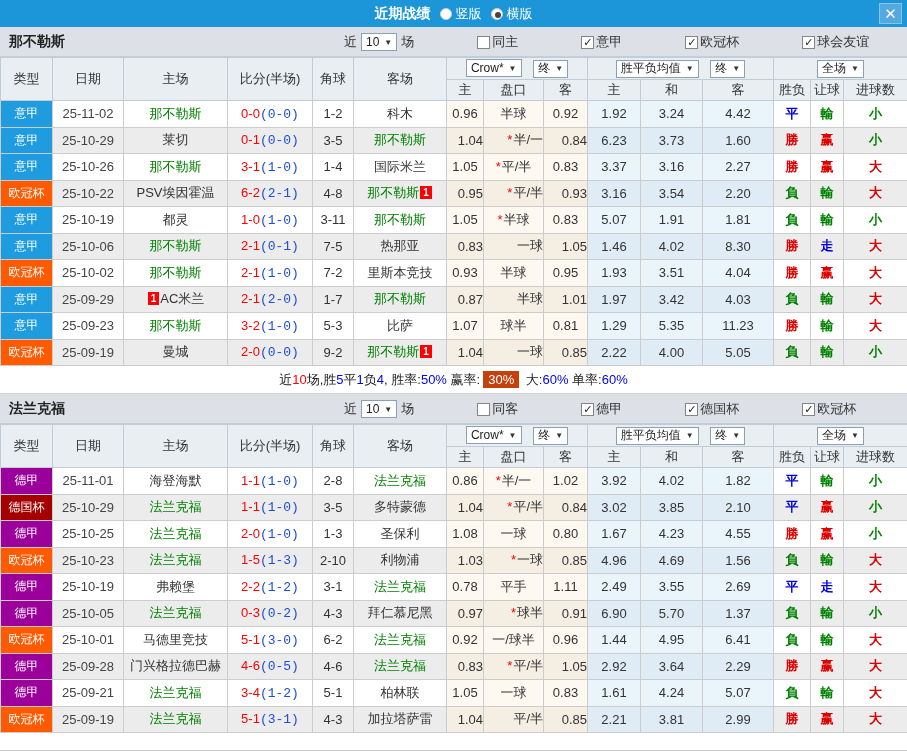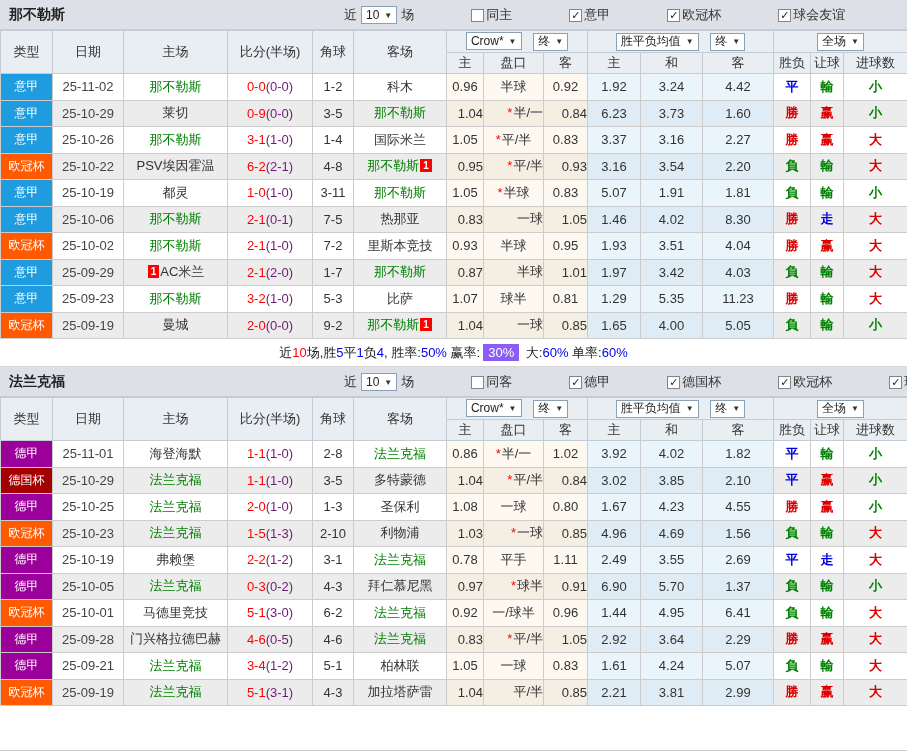--- a/index.html
+++ b/index.html
@@ -14,21 +14,21 @@
   .radio-dot { width:12px; height:12px; border-radius:50%; background:#fff; border:1px solid #cfcfcf; display:inline-block; position:relative; margin:0 4px 0 9px; }
   .radio-dot.on::after { content:''; position:absolute; left:3px; top:3px; width:6px; height:6px; background:#444; border-radius:50%; }
   .close-btn { position:absolute; right:5px; top:3px; width:23px; height:21px; background:#54a9de; border:1px solid #86c5ea; color:#fff; font-size:15px; font-weight:bold; display:flex; align-items:center; justify-content:center; cursor:pointer; }
 
   
   .team-header { height:30px; background:#dde1e7; position:relative; border-bottom:1px solid #c6cdd5; }
   .team-name { position:absolute; left:9px; top:6px; font-weight:bold; font-size:14px; color:#222; }
   .filters { position:absolute; left:344px; top:0; height:30px; display:flex; align-items:center; font-size:13px; color:#333; white-space:nowrap; }
   .sel { display:inline-flex; align-items:center; background:#fff; border:1px solid #8ba0b5; padding:0 4px; height:18px; font-size:12px; color:#222; margin:0 4px; cursor:pointer; }
   .sel .arr { font-size:8px; margin-left:5px; color:#333; }
-  .cbwrap { display:inline-flex; align-items:center; margin-left:9px; cursor:pointer;padding-left:48px; }
+  .cbwrap { display:inline-flex; align-items:center; margin-left:15px; cursor:pointer;padding-left:48px; }
   .cbbox { width:13px; height:13px; background:#fff; border:1px solid #858585; display:inline-flex; align-items:center; justify-content:center; font-size:11px; color:#222; line-height:1; }
   .cblbl { margin-left:2px; }
 
   
   table.results { border-collapse:collapse; table-layout:fixed; width:907px; }
   table.results th { background:#e9eef3; border:1px solid #c2ccd6; font-weight:normal; font-size:13px; color:#333; padding:0; overflow:hidden; white-space:nowrap; }
   tr.ctrl-row th { height:22px; }
   tr.sub-row th { height:21px; }
   .hsel { display:inline-flex; align-items:center; background:#fff; border:1px solid #8ba0b5; padding:0 4px; height:18px; font-size:12px; color:#222; margin:0 4px; cursor:pointer; }
   .hsel .arr { font-size:8px; margin-left:5px; color:#333; }
@@ -36,42 +36,54 @@
   tbody td { border:1px solid #cccccc; text-align:center; font-size:13px; color:#333; height:26.5px; padding:0; overflow:hidden; white-space:nowrap; }
   tr.odd  td { background:#ffffff; }
   tr.even td { background:#ececec; }
   td.c-type { color:#fff; font-size:12px; }
   tr.odd  td.odds-bg { background:#fdf8f0; }
   tr.even td.odds-bg { background:#f4eee3;text-align:right; }
   tr.odd  td.avg-bg  { background:#e9f4fb; }
   tr.even td.avg-bg  { background:#dfecf5; }
   td.c-date { font-size:13px; color:#444; }
   .sc { color:#ff0000; }
-  .half { color:#701a75; }
+  .half { color:#1d4ed8;font-family:Liberation Mono, monospace; }
   .tname { color:#333; }
   .tname.focal { color:#008000; }
   .badge { background:#ff0000; color:#fff; font-size:10px; font-weight:bold; padding:0 3px; margin:0 1px; display:inline-block; line-height:13px; vertical-align:1px; }
   .star { color:#ff0000; margin-right:1px; }
   .t-red   { color:#dd0000; font-weight:bold; }
   .t-green { color:#008000; font-weight:bold; }
   .t-blue  { color:#0000dd; font-weight:bold; }
 
   
   .summary { height:28px; display:flex; align-items:center; justify-content:center; font-size:13px; border-bottom:1px solid #d5d5d5; background:#fff; }
   .summary span { white-space:pre; }
   .sum-k { color:#222; }
   .sum-r { color:#ff0000; }
   .sum-b { color:#0000ee; }
-  .sum-g { background:#8b5cf6; color:#fff; padding:1px 5px; margin:0 3px; }
+  .sum-g { background:#c2410c; color:#fff; padding:1px 5px; margin:0 3px; }
 </style>
 </head>
 <body>
 
 <div class="app">
 
+  <div class="titlebar">
+    <span class="tb-title">近期战绩</span>
+    <span class="tb-radio">
+      <span class="radio-dot"></span>
+      <span>竖版</span>
+    </span>
+    <span class="tb-radio">
+      <span class="radio-dot on"></span>
+      <span>横版</span>
+    </span>
+    <span class="close-btn">✕</span>
+  </div>
 
   <div class="team-header">
     <span class="team-name">那不勒斯</span>
     <span class="filters">
         <span>近</span>
         <span class="sel">10<span class="arr">▼</span></span>
         <span>场</span>
         <span class="cbwrap">
           <span class="cbbox"></span>
           <span class="cblbl">同主</span>
@@ -171,21 +183,21 @@
           <td class="avg-bg">3.24</td>
           <td class="avg-bg">4.42</td>
           <td class="t-blue">平</td>
           <td class="t-green">輸</td>
           <td class="t-green">小</td>
         </tr>
         <tr class="even">
           <td class="c-type" style="background: rgb(31, 155, 224);">意甲</td>
           <td class="c-date">25-10-29</td>
           <td class="c-home"><span class="tname">莱切</span></td>
-          <td class="c-score"><span class="sc">0-9</span><span class="half">(0-0)</span></td>
+          <td class="c-score"><span class="sc">0-1</span><span class="half">(0-0)</span></td>
           <td class="c-corner">3-5</td>
           <td class="c-away"><span class="tname focal">那不勒斯</span></td>
           <td class="odds-bg">1.04</td>
           <td class="odds-bg"><span class="star">*</span>半/一</td>
           <td class="odds-bg">0.84</td>
           <td class="avg-bg">6.23</td>
           <td class="avg-bg">3.73</td>
           <td class="avg-bg">1.60</td>
           <td class="t-red">勝</td>
           <td class="t-red">赢</td>
@@ -313,21 +325,21 @@
         <tr class="even">
           <td class="c-type" style="background: rgb(255, 90, 0);">欧冠杯</td>
           <td class="c-date">25-09-19</td>
           <td class="c-home"><span class="tname">曼城</span></td>
           <td class="c-score"><span class="sc">2-0</span><span class="half">(0-0)</span></td>
           <td class="c-corner">9-2</td>
           <td class="c-away"><span class="tname focal">那不勒斯</span><span class="badge">1</span></td>
           <td class="odds-bg">1.04</td>
           <td class="odds-bg">一球</td>
           <td class="odds-bg">0.85</td>
-          <td class="avg-bg">1.65</td>
+          <td class="avg-bg">2.22</td>
           <td class="avg-bg">4.00</td>
           <td class="avg-bg">5.05</td>
           <td class="t-green">負</td>
           <td class="t-green">輸</td>
           <td class="t-green">小</td>
         </tr>
       </tbody>
   </table>
 
   <div class="summary">

